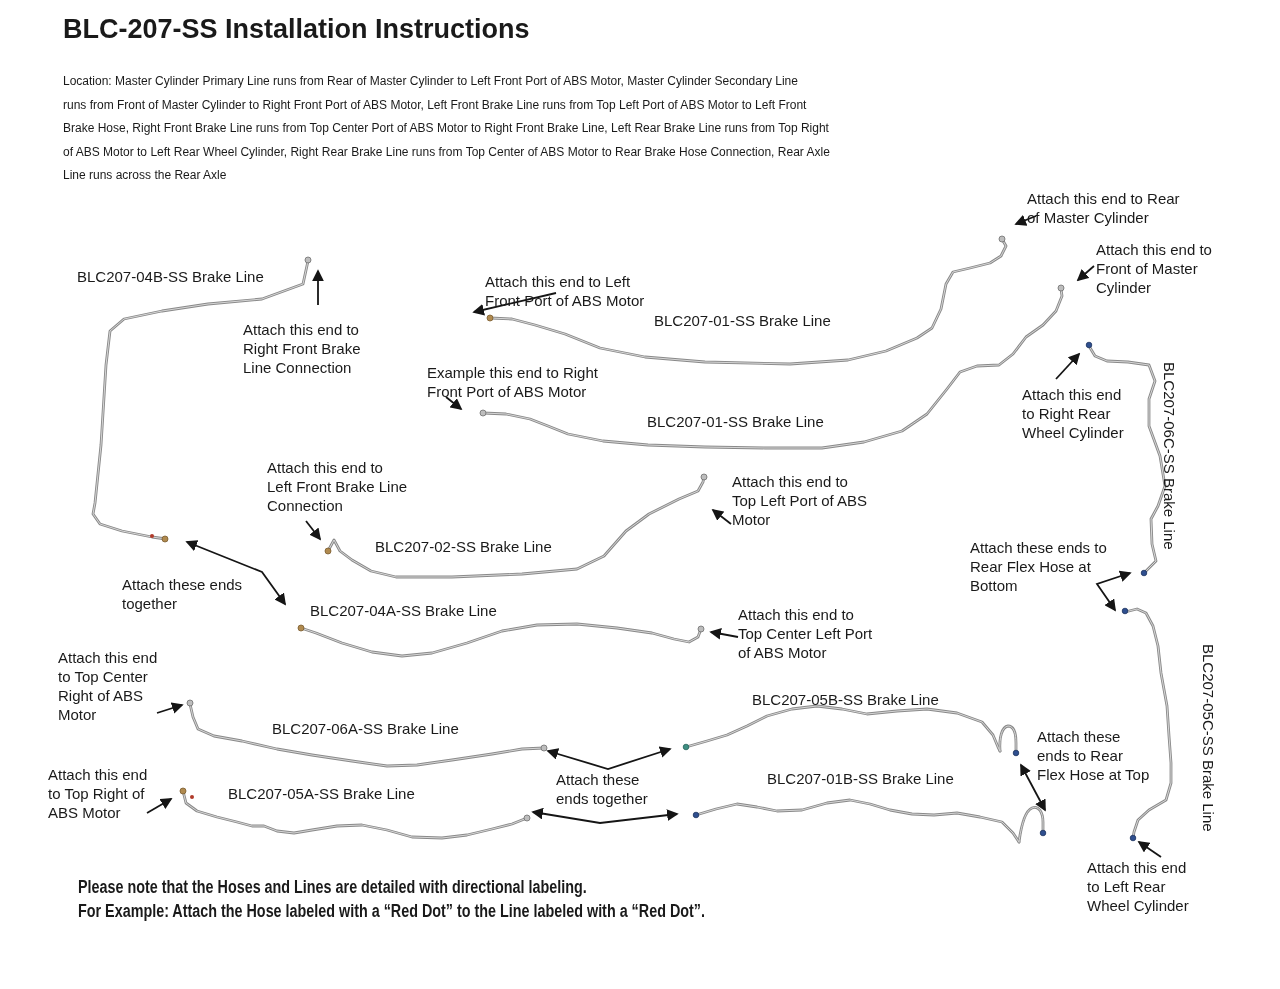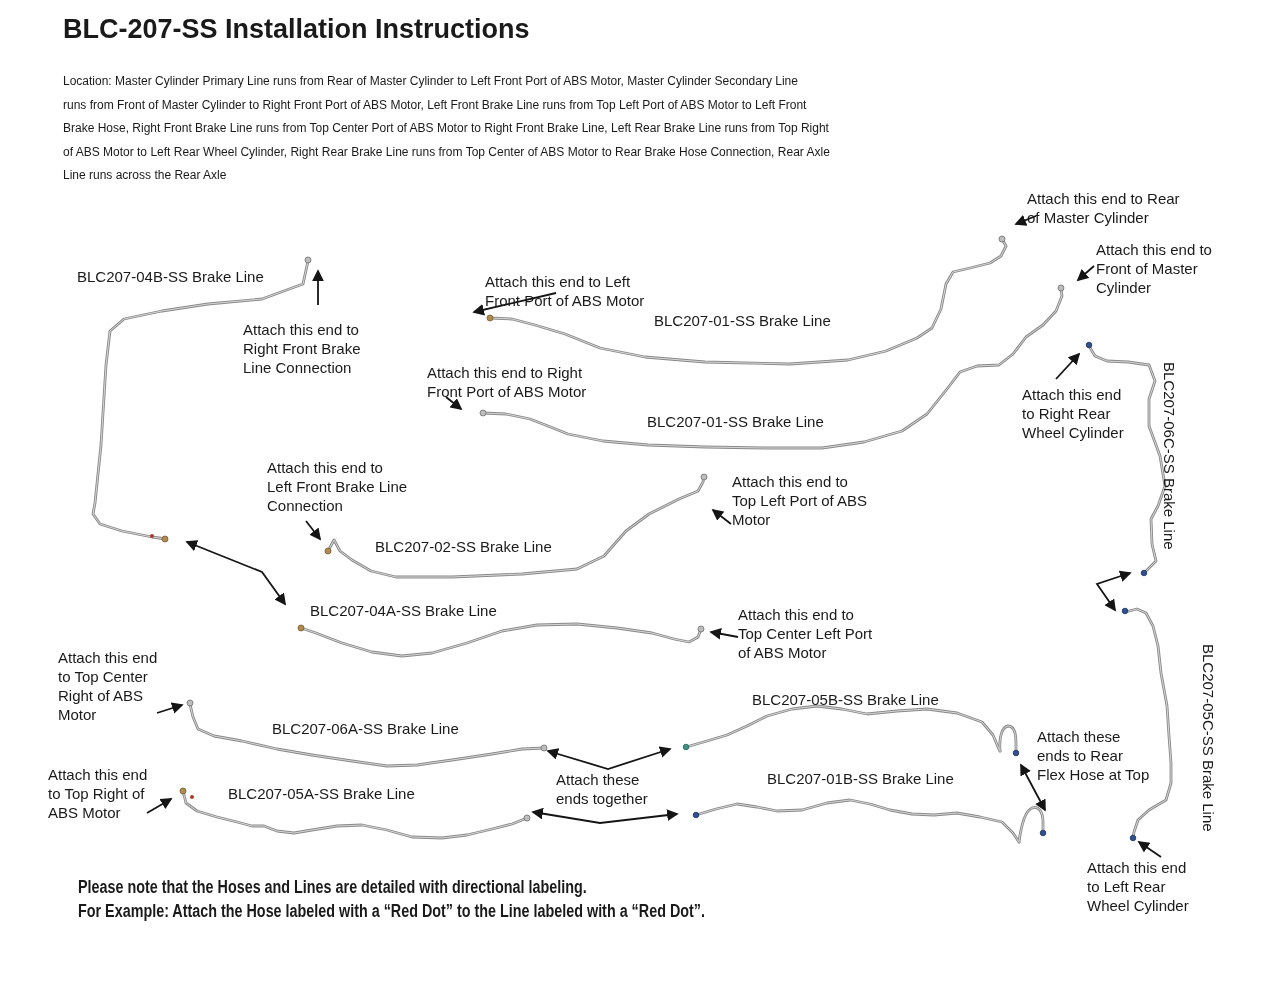--- a/index.html
+++ b/index.html
@@ -126,34 +126,39 @@
   <div class="ann" style="left:1027px;top:189px">Attach this end to Rear
 of Master Cylinder</div>
   <div class="ann" style="left:1096px;top:240px">Attach this end to
 Front of Master
 Cylinder</div>
   <div class="ann" style="left:243px;top:320px">Attach this end to
 Right Front Brake
 Line Connection</div>
   <div class="ann" style="left:485px;top:272px">Attach this end to Left
 Front Port of ABS Motor</div>
-  <div class="ann" style="left:427px;top:363px">Attach this end to Right
+  <div class="ann" style="left:427px;top:363px">Example this end to Right
 Front Port of ABS Motor</div>
   <div class="ann" style="left:1022px;top:385px">Attach this end
 to Right Rear
 Wheel Cylinder</div>
   <div class="ann" style="left:267px;top:458px">Attach this end to
 Left Front Brake Line
 Connection</div>
   <div class="ann" style="left:732px;top:472px">Attach this end to
 Top Left Port of ABS
 Motor</div>
+  <div class="ann" style="left:122px;top:575px">Attach these ends
+together</div>
   <div class="ann" style="left:738px;top:605px">Attach this end to
 Top Center Left Port
 of ABS Motor</div>
+  <div class="ann" style="left:970px;top:538px">Attach these ends to
+Rear Flex Hose at
+Bottom</div>
   <div class="ann" style="left:58px;top:648px">Attach this end
 to Top Center
 Right of ABS
 Motor</div>
   <div class="ann" style="left:48px;top:765px">Attach this end
 to Top Right of
 ABS Motor</div>
   <div class="ann" style="left:556px;top:770px">Attach these
 ends together</div>
   <div class="ann" style="left:1037px;top:727px">Attach these

